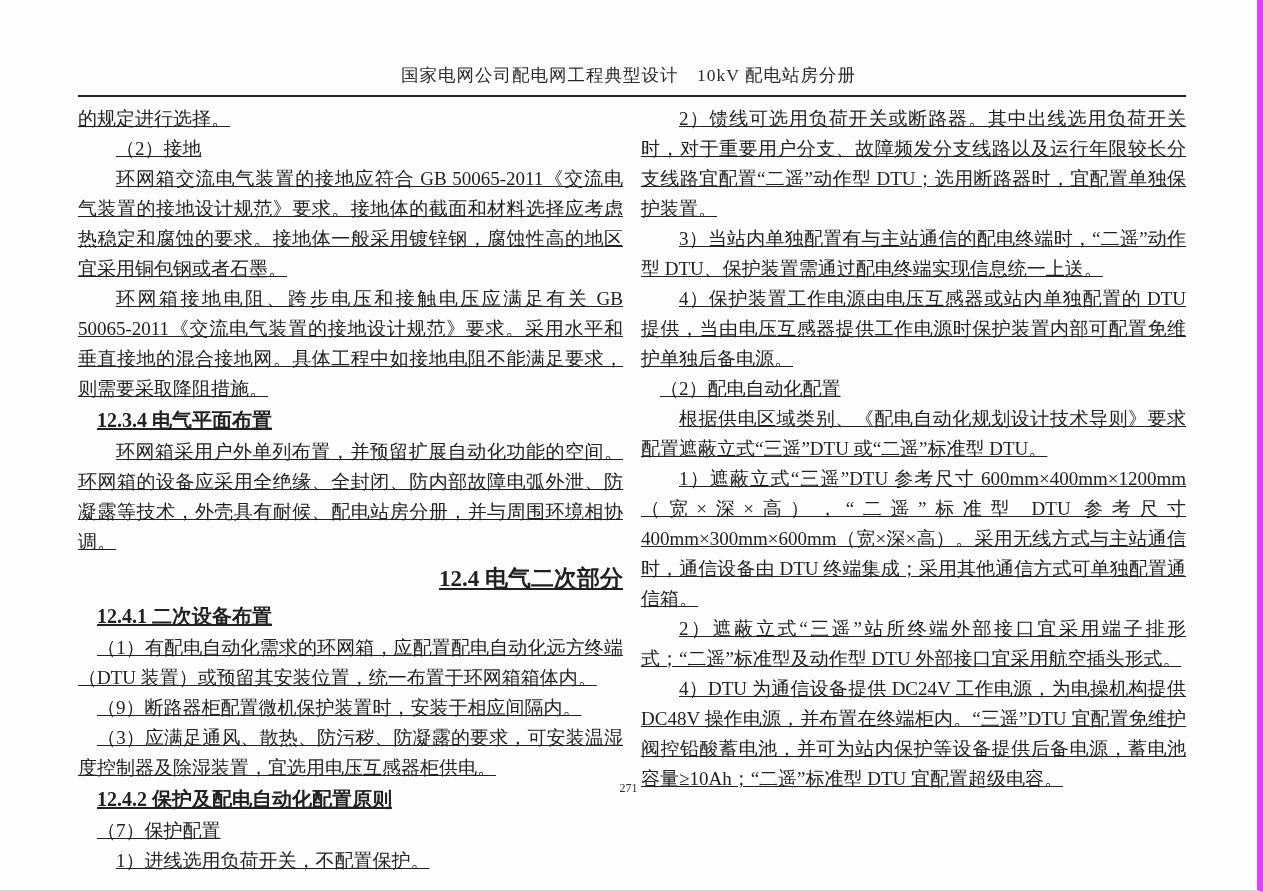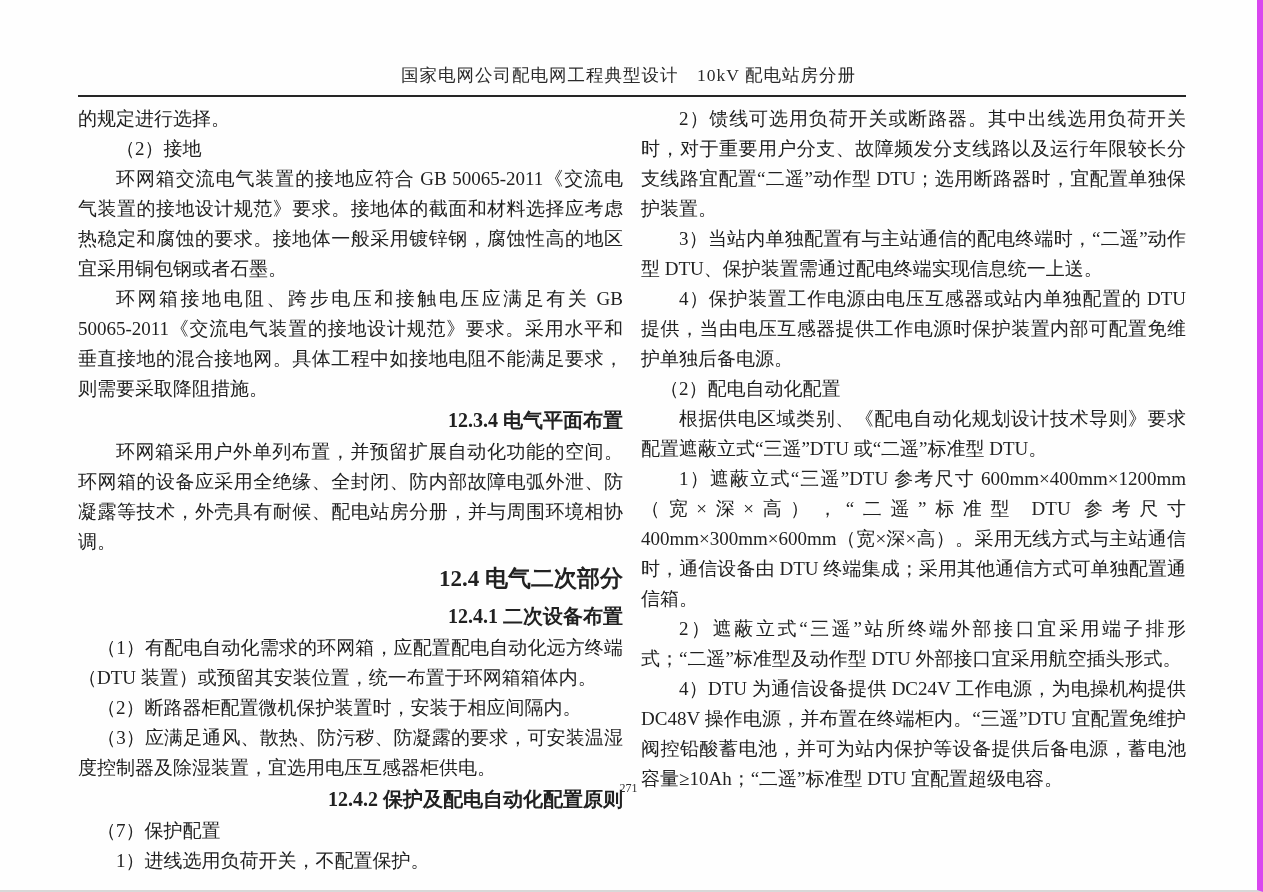--- a/index.html
+++ b/index.html
@@ -44,35 +44,37 @@
     left: 78px;
     width: 1108px;
     display: flex;
     gap: 18px;
   }
   .col {
     width: 545px;
     flex: 0 0 545px;
     text-align: justify;
     text-justify: inter-ideograph;
+    text-decoration: underline;
   }
   .col p, .col h2, .col h3 {
     margin: 0;
     font-size: 19px;
     line-height: 30px;
     font-weight: normal;
   }
   .col p.indent2 { text-indent: 2em; }
   .col p.indent1 { text-indent: 1em; }
   .col p.cont   { text-indent: 0; }
   .col h3 {
     font-weight: bold;
     font-size: 20px;
     line-height: 33px;
-    text-align: right;
+    text-align: left;
+    margin-left: 19px;
   }
   .col h2 {
     font-weight: bold;
     font-size: 23px;
     line-height: 38px;
     padding: 3px 0 2px 0;
     text-align: right;
   }
   .page-number {
     position: absolute;
@@ -98,21 +100,21 @@
     <div class="col">
       <p class="cont">的规定进行选择。</p>
       <p class="indent2">（2）接地</p>
       <p class="indent2">环网箱交流电气装置的接地应符合 GB 50065-2011《交流电气装置的接地设计规范》要求。接地体的截面和材料选择应考虑热稳定和腐蚀的要求。接地体一般采用镀锌钢，腐蚀性高的地区宜采用铜包钢或者石墨。</p>
       <p class="indent2">环网箱接地电阻、跨步电压和接触电压应满足有关 GB 50065-2011《交流电气装置的接地设计规范》要求。采用水平和垂直接地的混合接地网。具体工程中如接地电阻不能满足要求，则需要采取降阻措施。</p>
       <h3>12.3.4 电气平面布置</h3>
       <p class="indent2">环网箱采用户外单列布置，并预留扩展自动化功能的空间。环网箱的设备应采用全绝缘、全封闭、防内部故障电弧外泄、防凝露等技术，外壳具有耐候、配电站房分册，并与周围环境相协调。</p>
       <h2>12.4 电气二次部分</h2>
       <h3>12.4.1 二次设备布置</h3>
       <p class="indent1">（1）有配电自动化需求的环网箱，应配置配电自动化远方终端（DTU 装置）或预留其安装位置，统一布置于环网箱箱体内。</p>
-      <p class="indent1">（2）断路器柜配置微机保护装置时，安装于相应间隔内。</p>
+      <p class="indent1">（9）断路器柜配置微机保护装置时，安装于相应间隔内。</p>
       <p class="indent1">（3）应满足通风、散热、防污秽、防凝露的要求，可安装温湿度控制器及除湿装置，宜选用电压互感器柜供电。</p>
       <h3>12.4.2 保护及配电自动化配置原则</h3>
       <p class="indent1">（7）保护配置</p>
       <p class="indent2">1）进线选用负荷开关，不配置保护。</p>
     </div>
 
     <div class="col">
       <p class="indent2">2）馈线可选用负荷开关或断路器。其中出线选用负荷开关时，对于重要用户分支、故障频发分支线路以及运行年限较长分支线路宜配置“二遥”动作型 DTU；选用断路器时，宜配置单独保护装置。</p>
       <p class="indent2">3）当站内单独配置有与主站通信的配电终端时，“二遥”动作型 DTU、保护装置需通过配电终端实现信息统一上送。</p>
       <p class="indent2">4）保护装置工作电源由电压互感器或站内单独配置的 DTU 提供，当由电压互感器提供工作电源时保护装置内部可配置免维护单独后备电源。</p>

